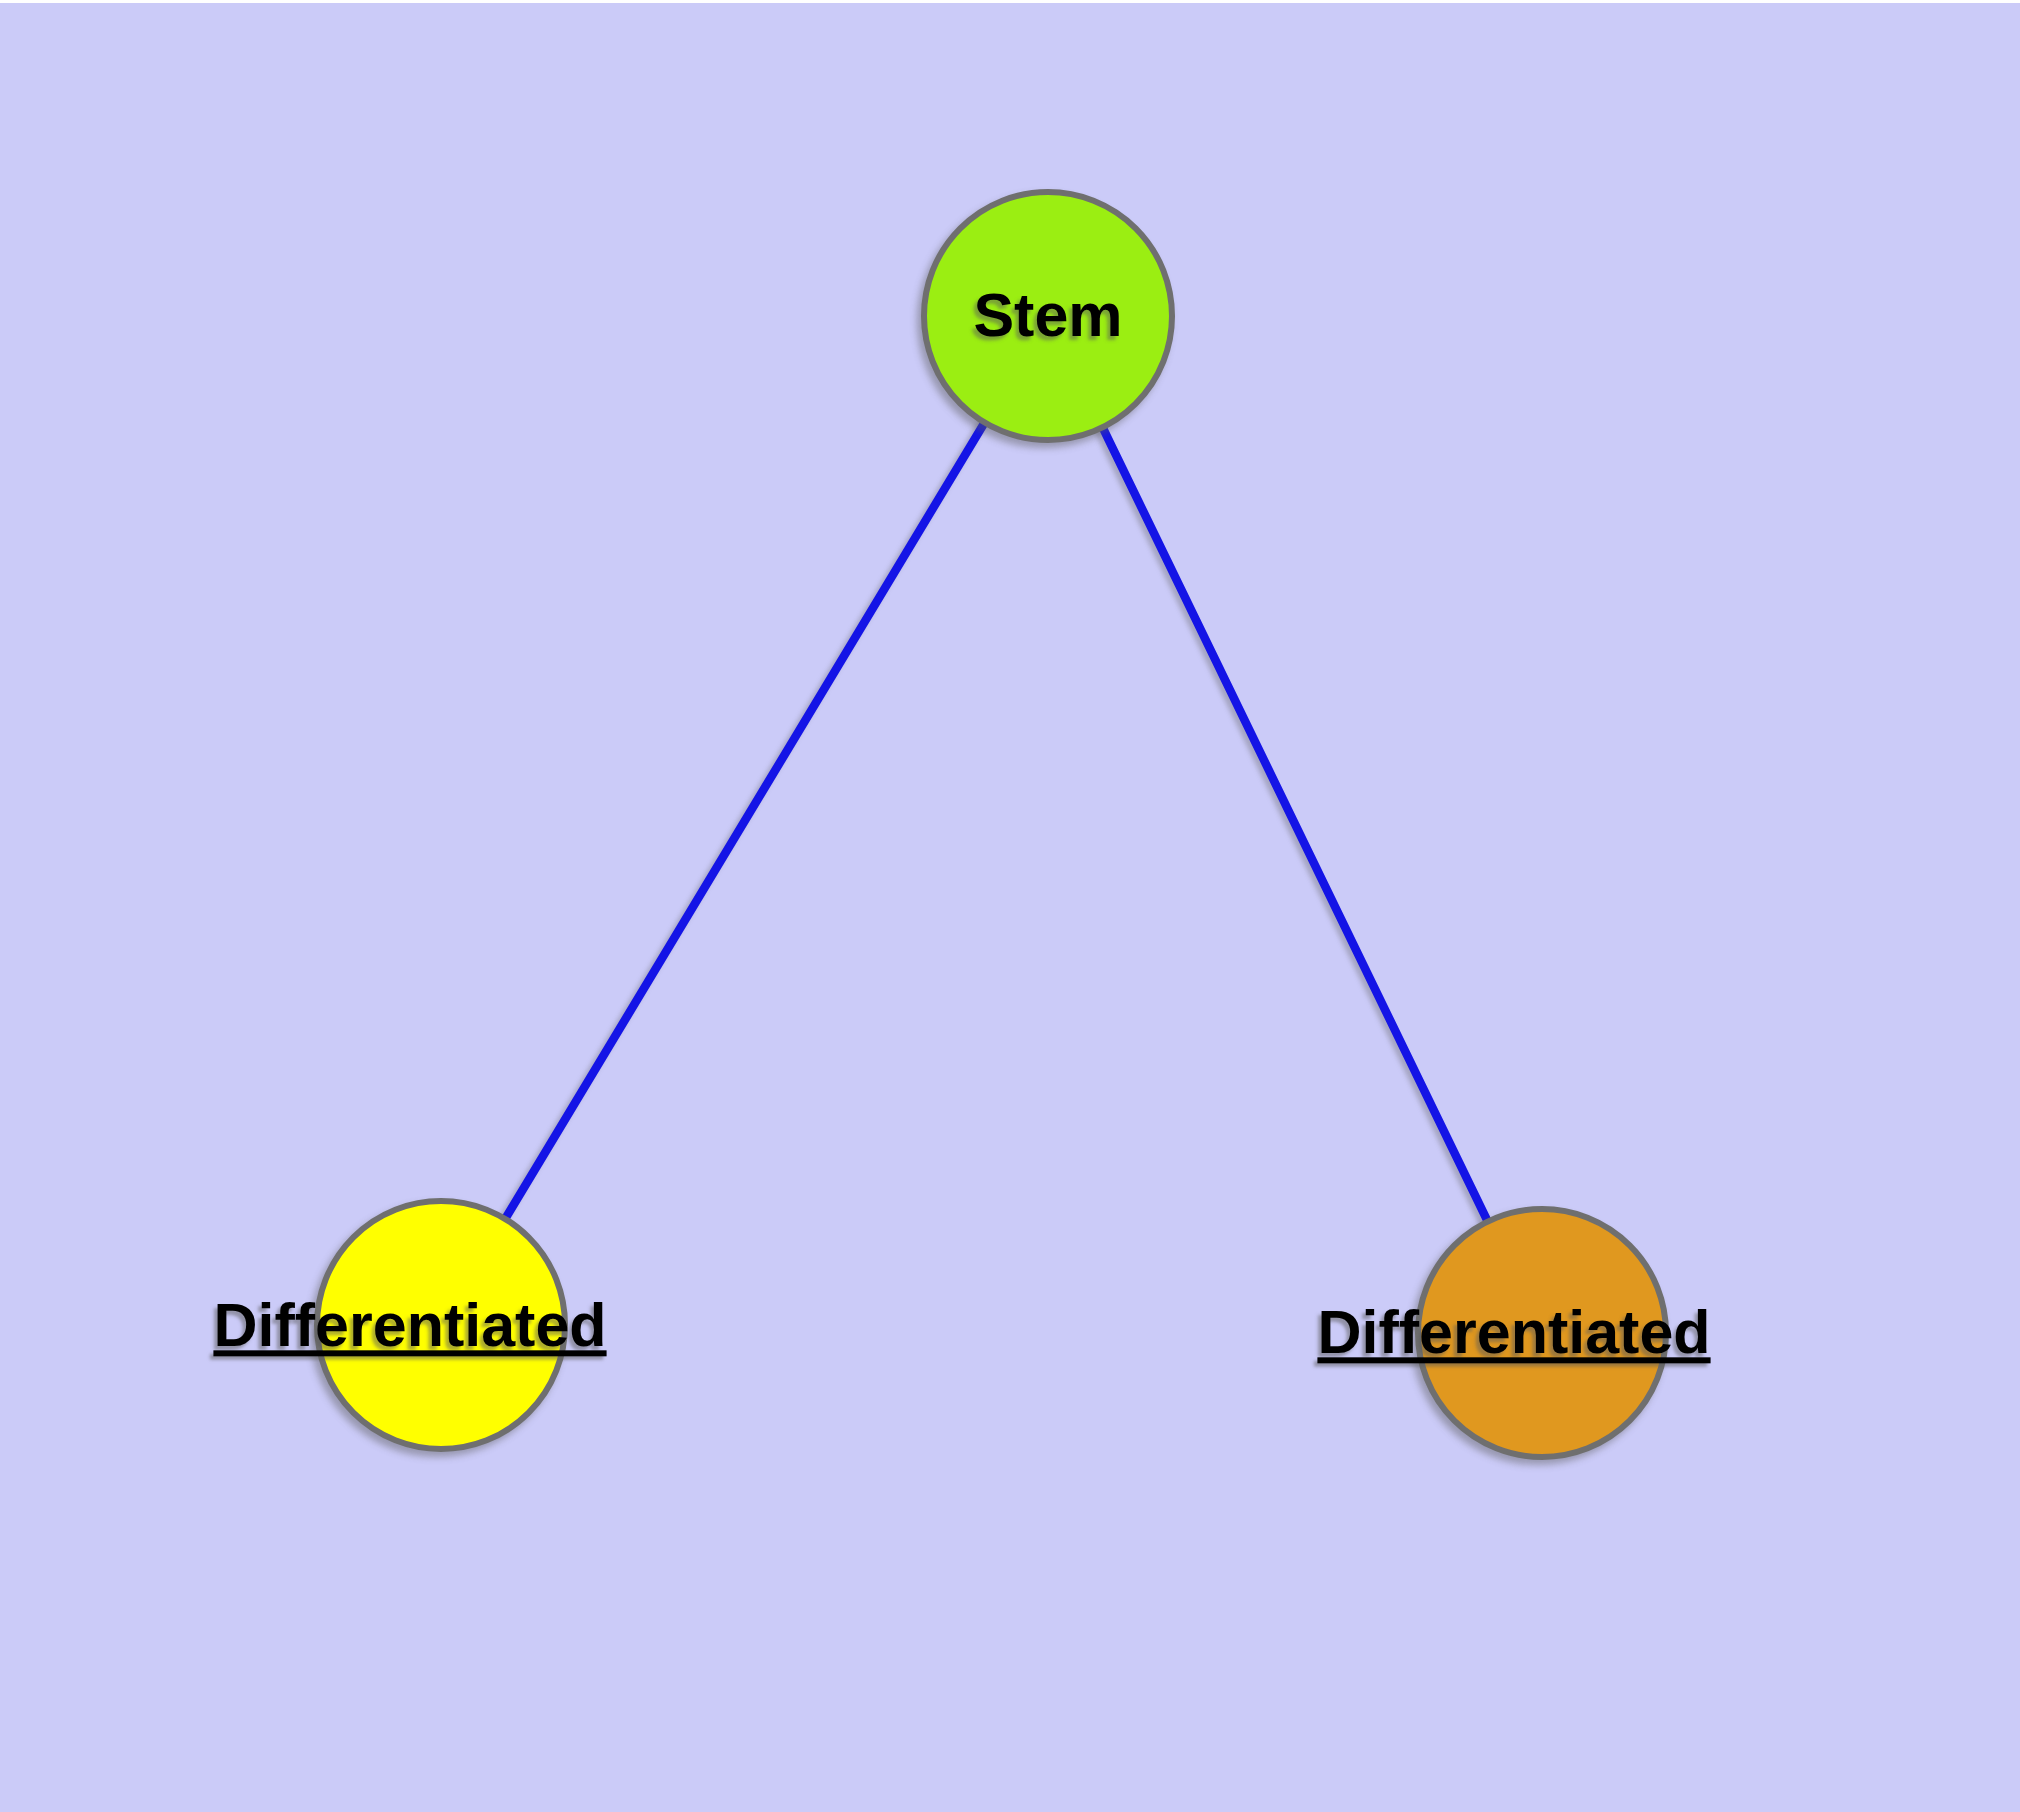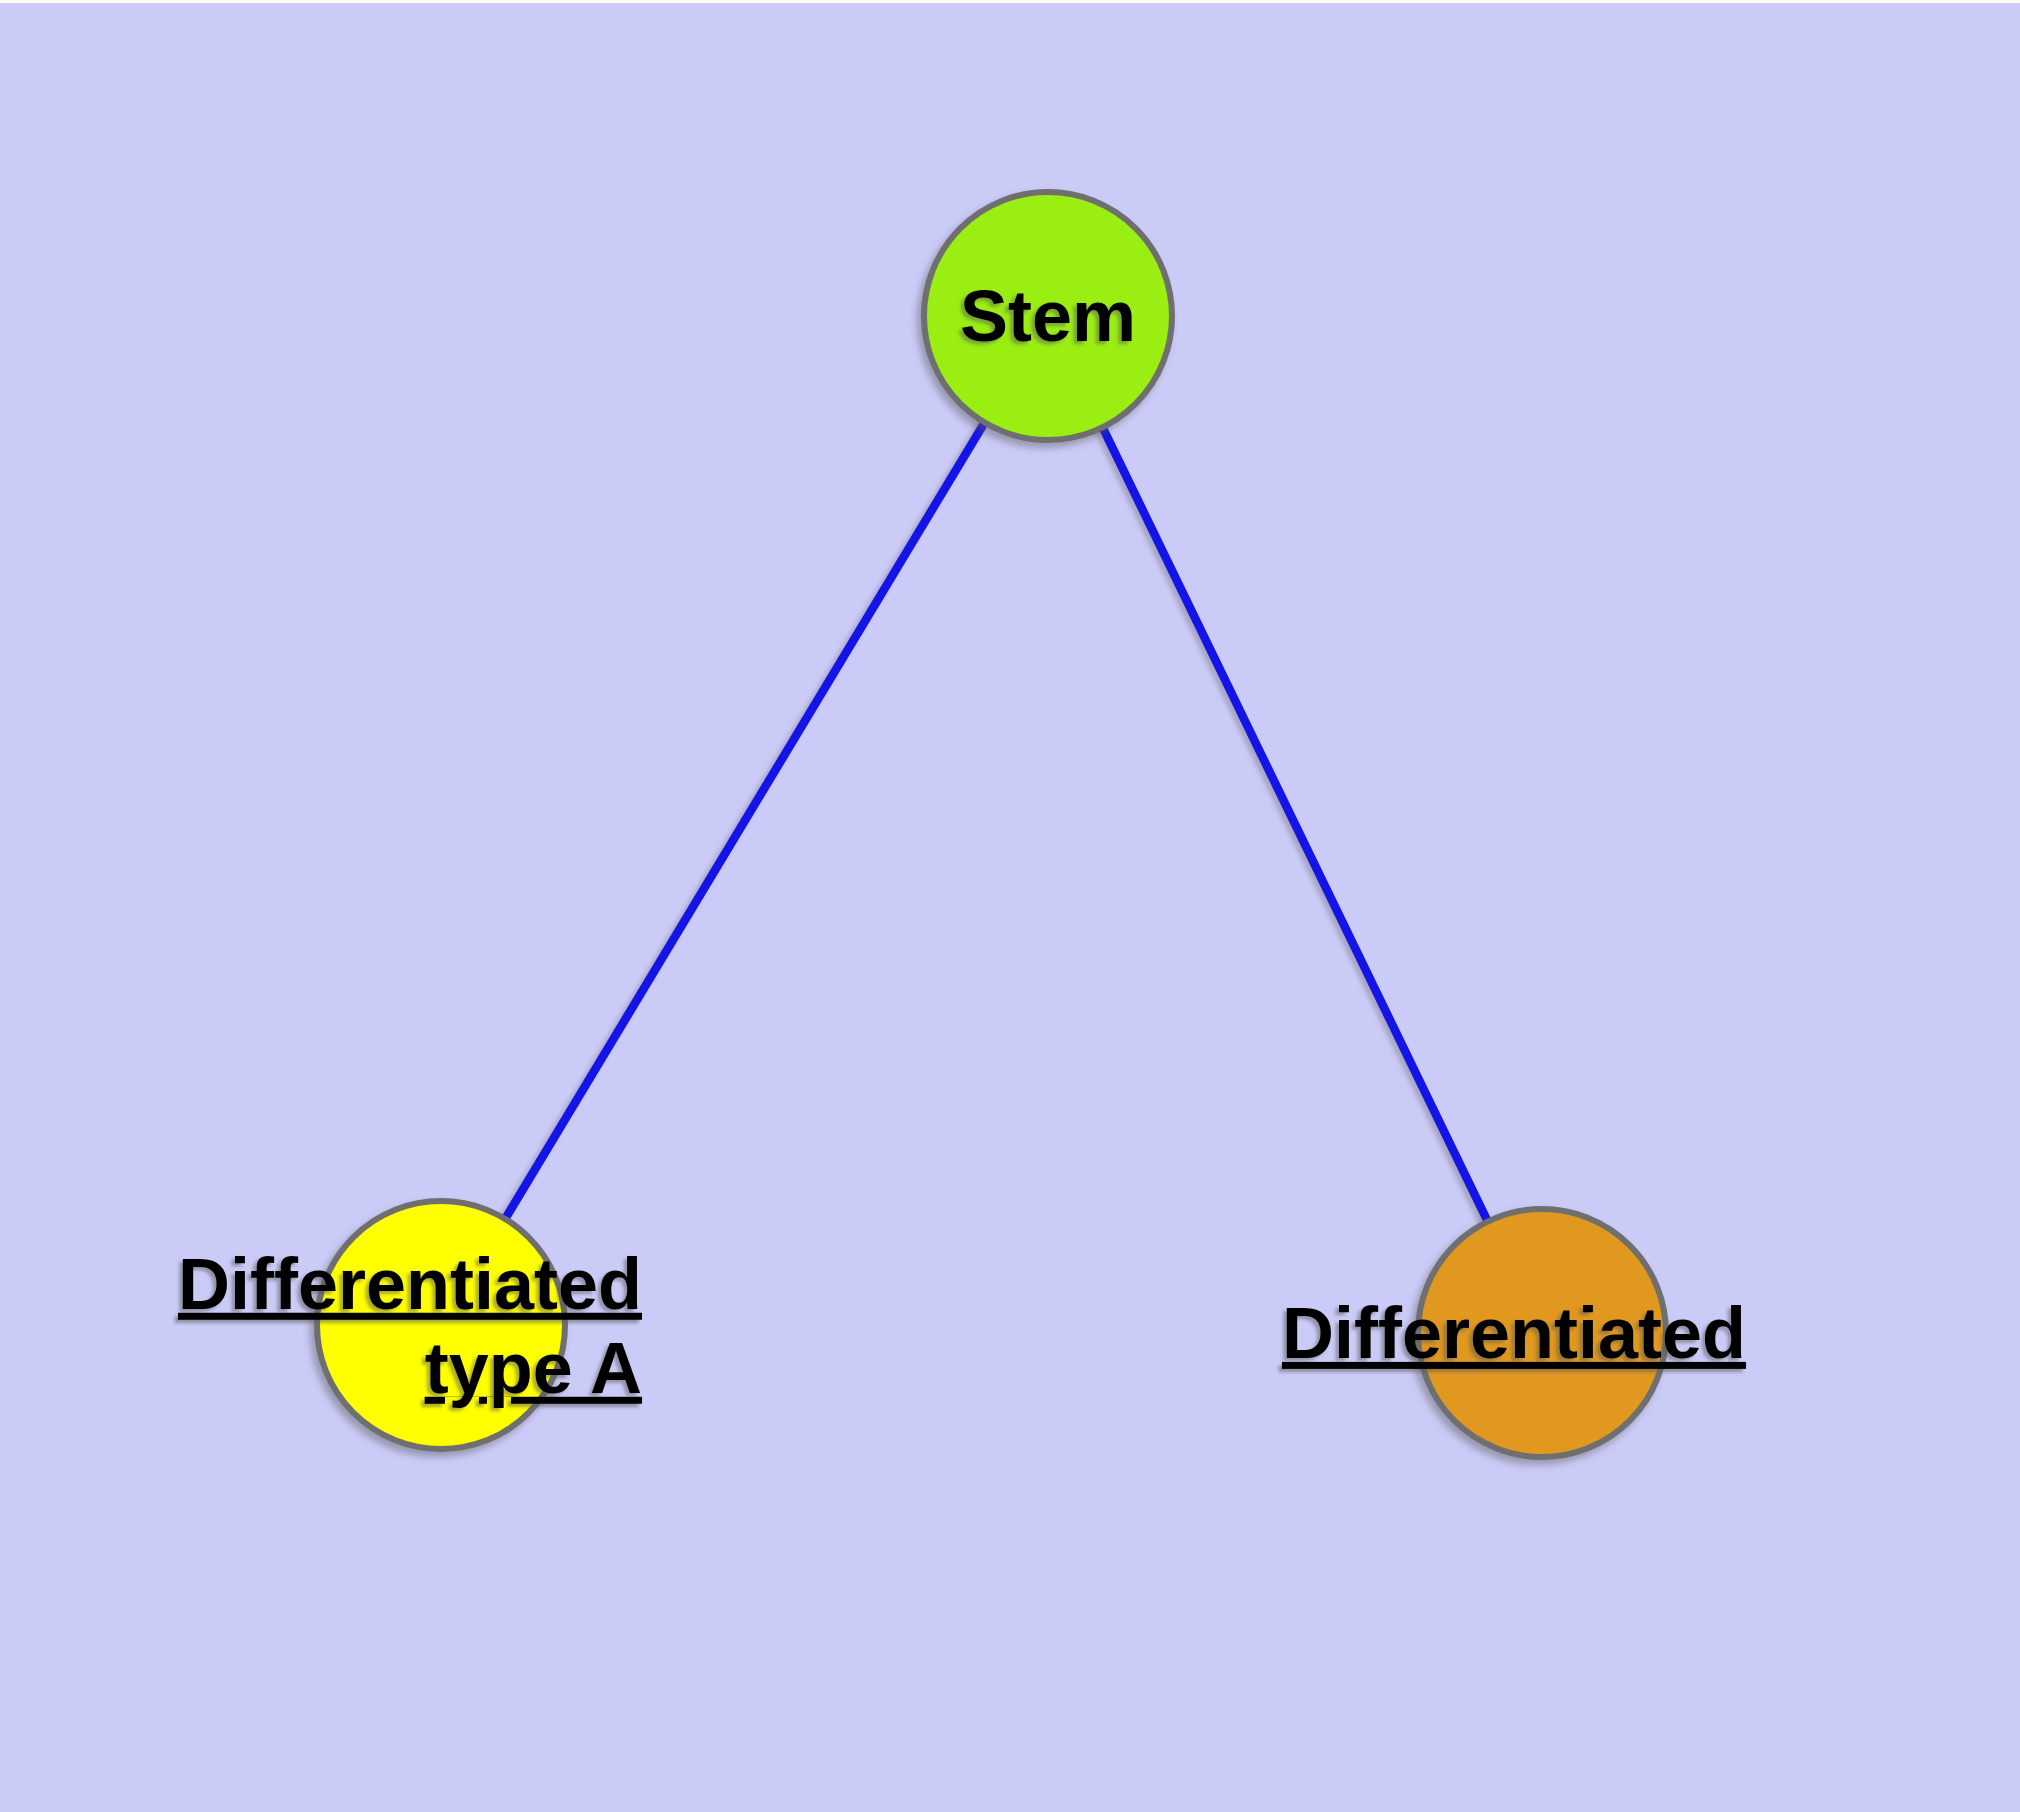--- a/index.html
+++ b/index.html
@@ -42,23 +42,23 @@
     z-index: 2;
     box-shadow: -4.2px 5.1px 7.6px rgba(90,90,90,0.45);
   }
   .node.stem   { left: 921px; top: 189px;  }
   .node.type-a { left: 314px;  top: 1198px; }
   .node.type-b { left: 1415px; top: 1206px; }
   .label {
     position: absolute;
     transform: translate(-50%, -50%);
     font-weight: bold;
-    font-size: 72px;
+    font-size: 61px;
     line-height: 1.17;
-    text-align: right;
+    text-align: left;
     white-space: nowrap;
     z-index: 3;
     text-shadow: -3.4px 3.4px 3.4px rgba(90,90,90,0.5);
   }
   .label.stem-label   { left: 1048px; top: 316px;  }
   .label.type-a-label { left: 410px;  top: 1326px; }
   .label.type-b-label { left: 1514px; top: 1333px; }
   .lline { display: block; text-decoration: underline; }
 </style>
 </head>
@@ -76,21 +76,20 @@
   <div class="node stem" style="background-color: rgb(155, 238, 18); border-color: rgb(111, 111, 111);"></div>
 
   <div class="node type-a" style="background-color: rgb(255, 255, 0); border-color: rgb(111, 111, 111);"></div>
 
   <div class="node type-b" style="background-color: rgb(224, 152, 31); border-color: rgb(111, 111, 111);"></div>
 
   <div class="label stem-label" style="color: rgb(0, 0, 0);">Stem</div>
 
   <div class="label type-a-label" style="color: rgb(0, 0, 0);">
     <span class="lline">Differentiated</span>
-    <span class="lline">type A</span>
   </div>
 
   <div class="label type-b-label" style="color: rgb(0, 0, 0);">
     <span class="lline">Differentiated</span>
   </div>
 
 </div>
 
 
 </body></html>

